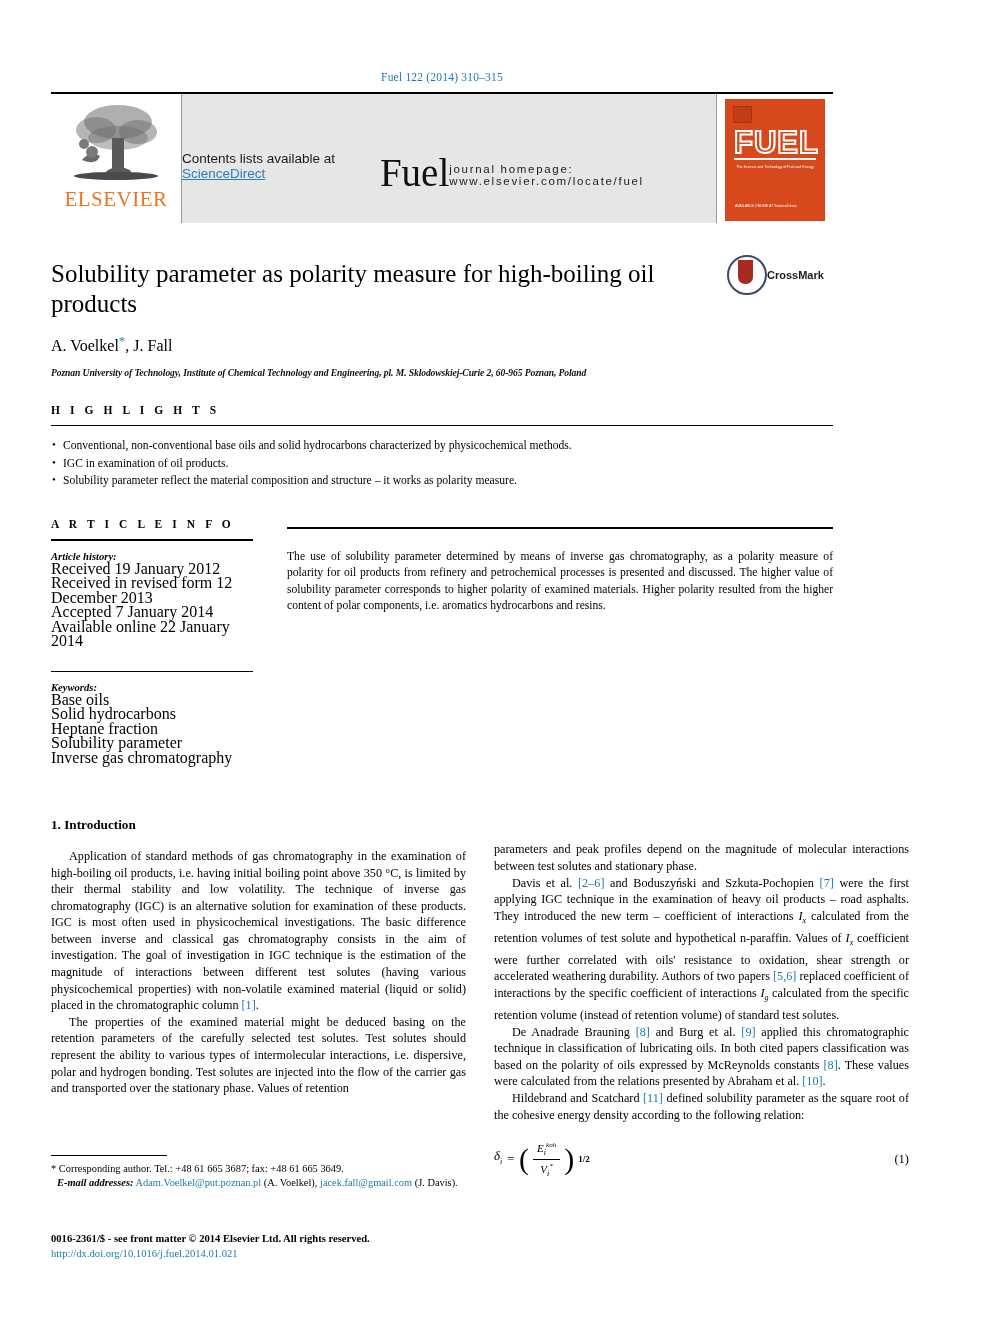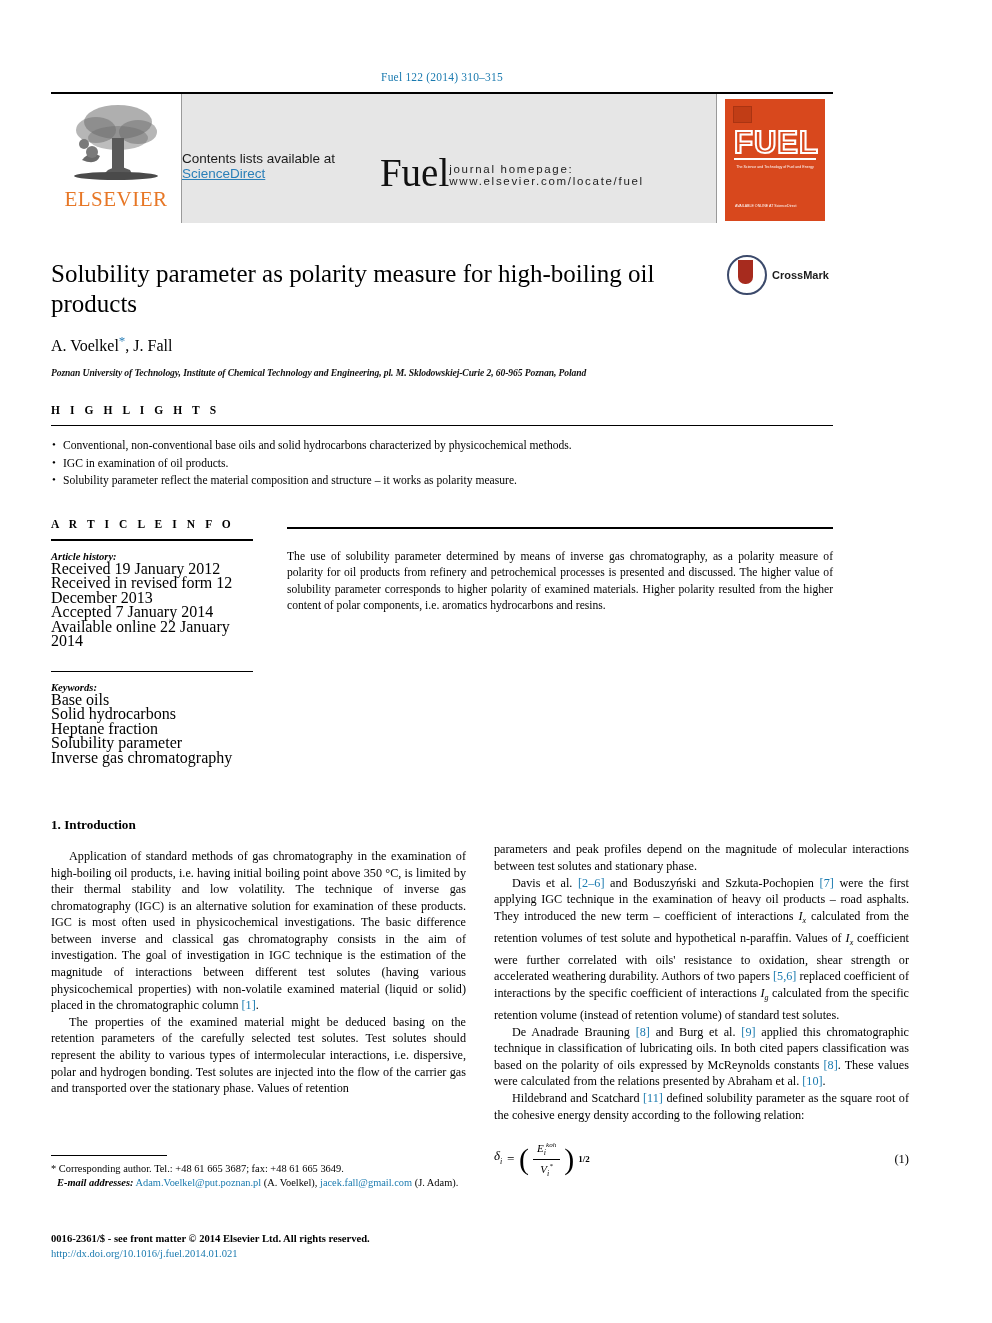--- a/index.html
+++ b/index.html
@@ -193,21 +193,20 @@
     letter-spacing: -.1px;
   }
   .crossmark {
     position: absolute;
     right: 0;
     top: 32px;
     width: 106px;
     height: 40px;
     display: flex;
     align-items: center;
-    gap: 5px;
   }
   .cm-badge {
     width: 36px; height: 36px;
     border-radius: 50%;
     background: #ffffff;
     border: 2px solid #3c4a6b;
     position: relative;
     overflow: hidden;
     flex: 0 0 36px;
   }
@@ -545,21 +544,21 @@
   </div>
 
   <div class="footnotes">
     <div class="fn-rule"></div>
     <p class="fn-line fn-indent">* Corresponding author. Tel.: +48 61 665 3687; fax: +48 61 665 3649.</p>
     <p class="fn-line fn-indent" style="padding-left:16px">
       <span class="fn-email-label">E-mail addresses:</span>
       <a class="ref" href="#">Adam.Voelkel@put.poznan.pl</a>
       <span>(A. Voelkel),</span>
       <a class="ref" href="#">jacek.fall@gmail.com</a>
-      <span>(J. Adam).</span>
+      <span>(J. Davis).</span>
     </p>
   </div>
 
   <div class="footer-issn">
     <div>0016-2361/$ - see front matter © 2014 Elsevier Ltd. All rights reserved.</div>
     <a class="footer-doi ref" href="#">http://dx.doi.org/10.1016/j.fuel.2014.01.021</a>
   </div>
 
 </div>
 

